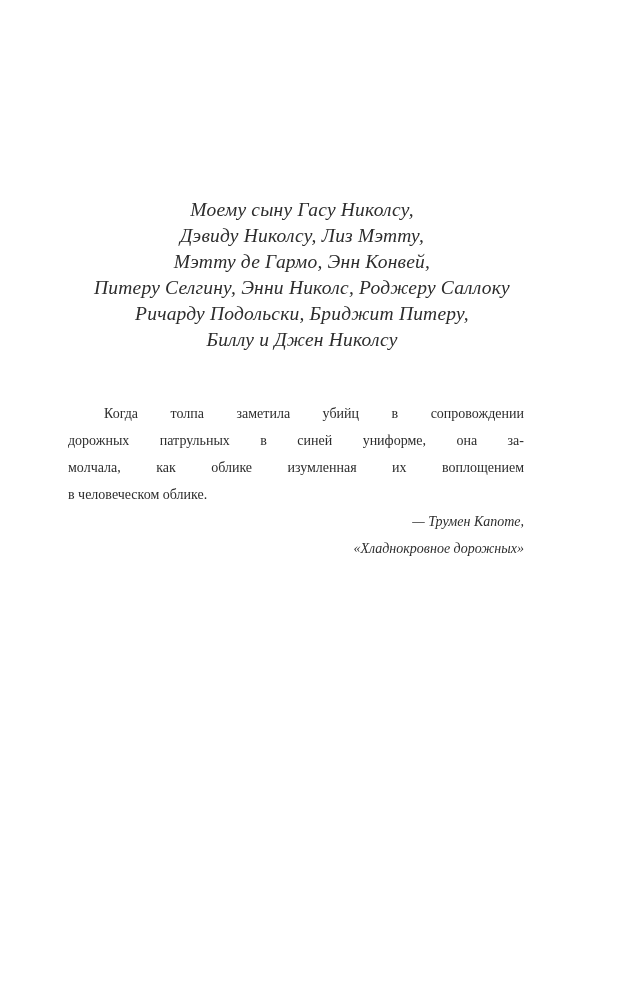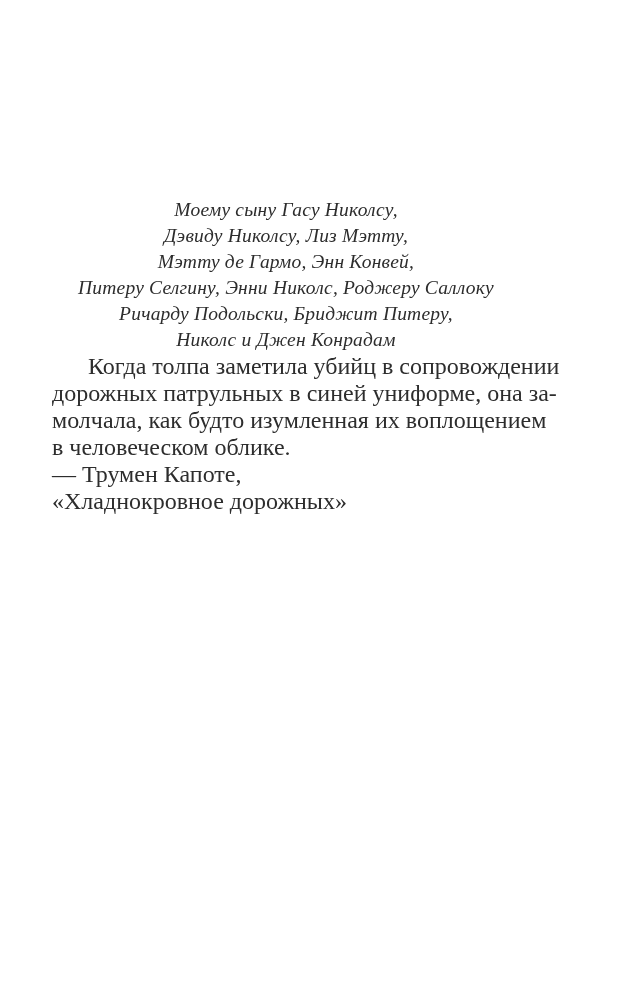--- a/index.html
+++ b/index.html
@@ -10,73 +10,75 @@
     width: 619px;
     height: 1000px;
     background: #ffffff;
     position: relative;
     overflow: hidden;
     font-family: "Liberation Serif", "DejaVu Serif", serif;
     color: #2d2d2d;
   }
   .page {
     position: absolute;
-    left: 52px;
+    left: 68px;
     top: 197px;
     width: 456px;
   }
   .dedication {
     font-style: italic;
     text-align: center;
     font-size: 19.5px;
     line-height: 26px;
     padding-left: 12px;
     letter-spacing: 0.2px;
   }
   .dedication-line {
     white-space: nowrap;
   }
   .epigraph {
-    font-size: 24px;
+    margin-top: 47px;
+    font-size: 14px;
     line-height: 27px;
   }
   .epigraph-line {
     text-align: justify;
     text-align-last: justify;
     white-space: nowrap;
   }
   .epigraph-line.first {
     text-indent: 36px;
   }
   .epigraph-line.last {
     text-align: left;
     text-align-last: left;
     font-family: Liberation Serif, serif;
   }
   .epigraph-attribution,
   .epigraph-source {
-    text-align: left;
+    text-align: right;
+    font-style: italic;
   }
 </style>
 </head>
 <body style="background: rgb(255, 255, 255); color: rgb(45, 45, 45);">
 
 <div class="page">
 
   <div class="dedication">
     <div class="dedication-line">Моему сыну Гасу Николсу,</div>
     <div class="dedication-line">Дэвиду Николсу, Лиз Мэтту,</div>
     <div class="dedication-line">Мэтту де Гармо, Энн Конвей,</div>
     <div class="dedication-line">Питеру Селгину, Энни Николс, Роджеру Саллоку</div>
     <div class="dedication-line">Ричарду Подольски, Бриджит Питеру,</div>
-    <div class="dedication-line">Николс и Джен Конрадам</div>
+    <div class="dedication-line">Биллу и Джен Николсу</div>
   </div>
 
   <div class="epigraph">
     <div class="epigraph-line first">Когда толпа заметила убийц в сопровождении</div>
     <div class="epigraph-line">дорожных патрульных в синей униформе, она за-</div>
-    <div class="epigraph-line">молчала, как будто изумленная их воплощением</div>
+    <div class="epigraph-line">молчала, как облике изумленная их воплощением</div>
     <div class="epigraph-line last">в человеческом облике.</div>
     <div class="epigraph-attribution">— Трумен Капоте,</div>
     <div class="epigraph-source">«Хладнокровное дорожных»</div>
   </div>
 
 </div>
 
 </body></html>

